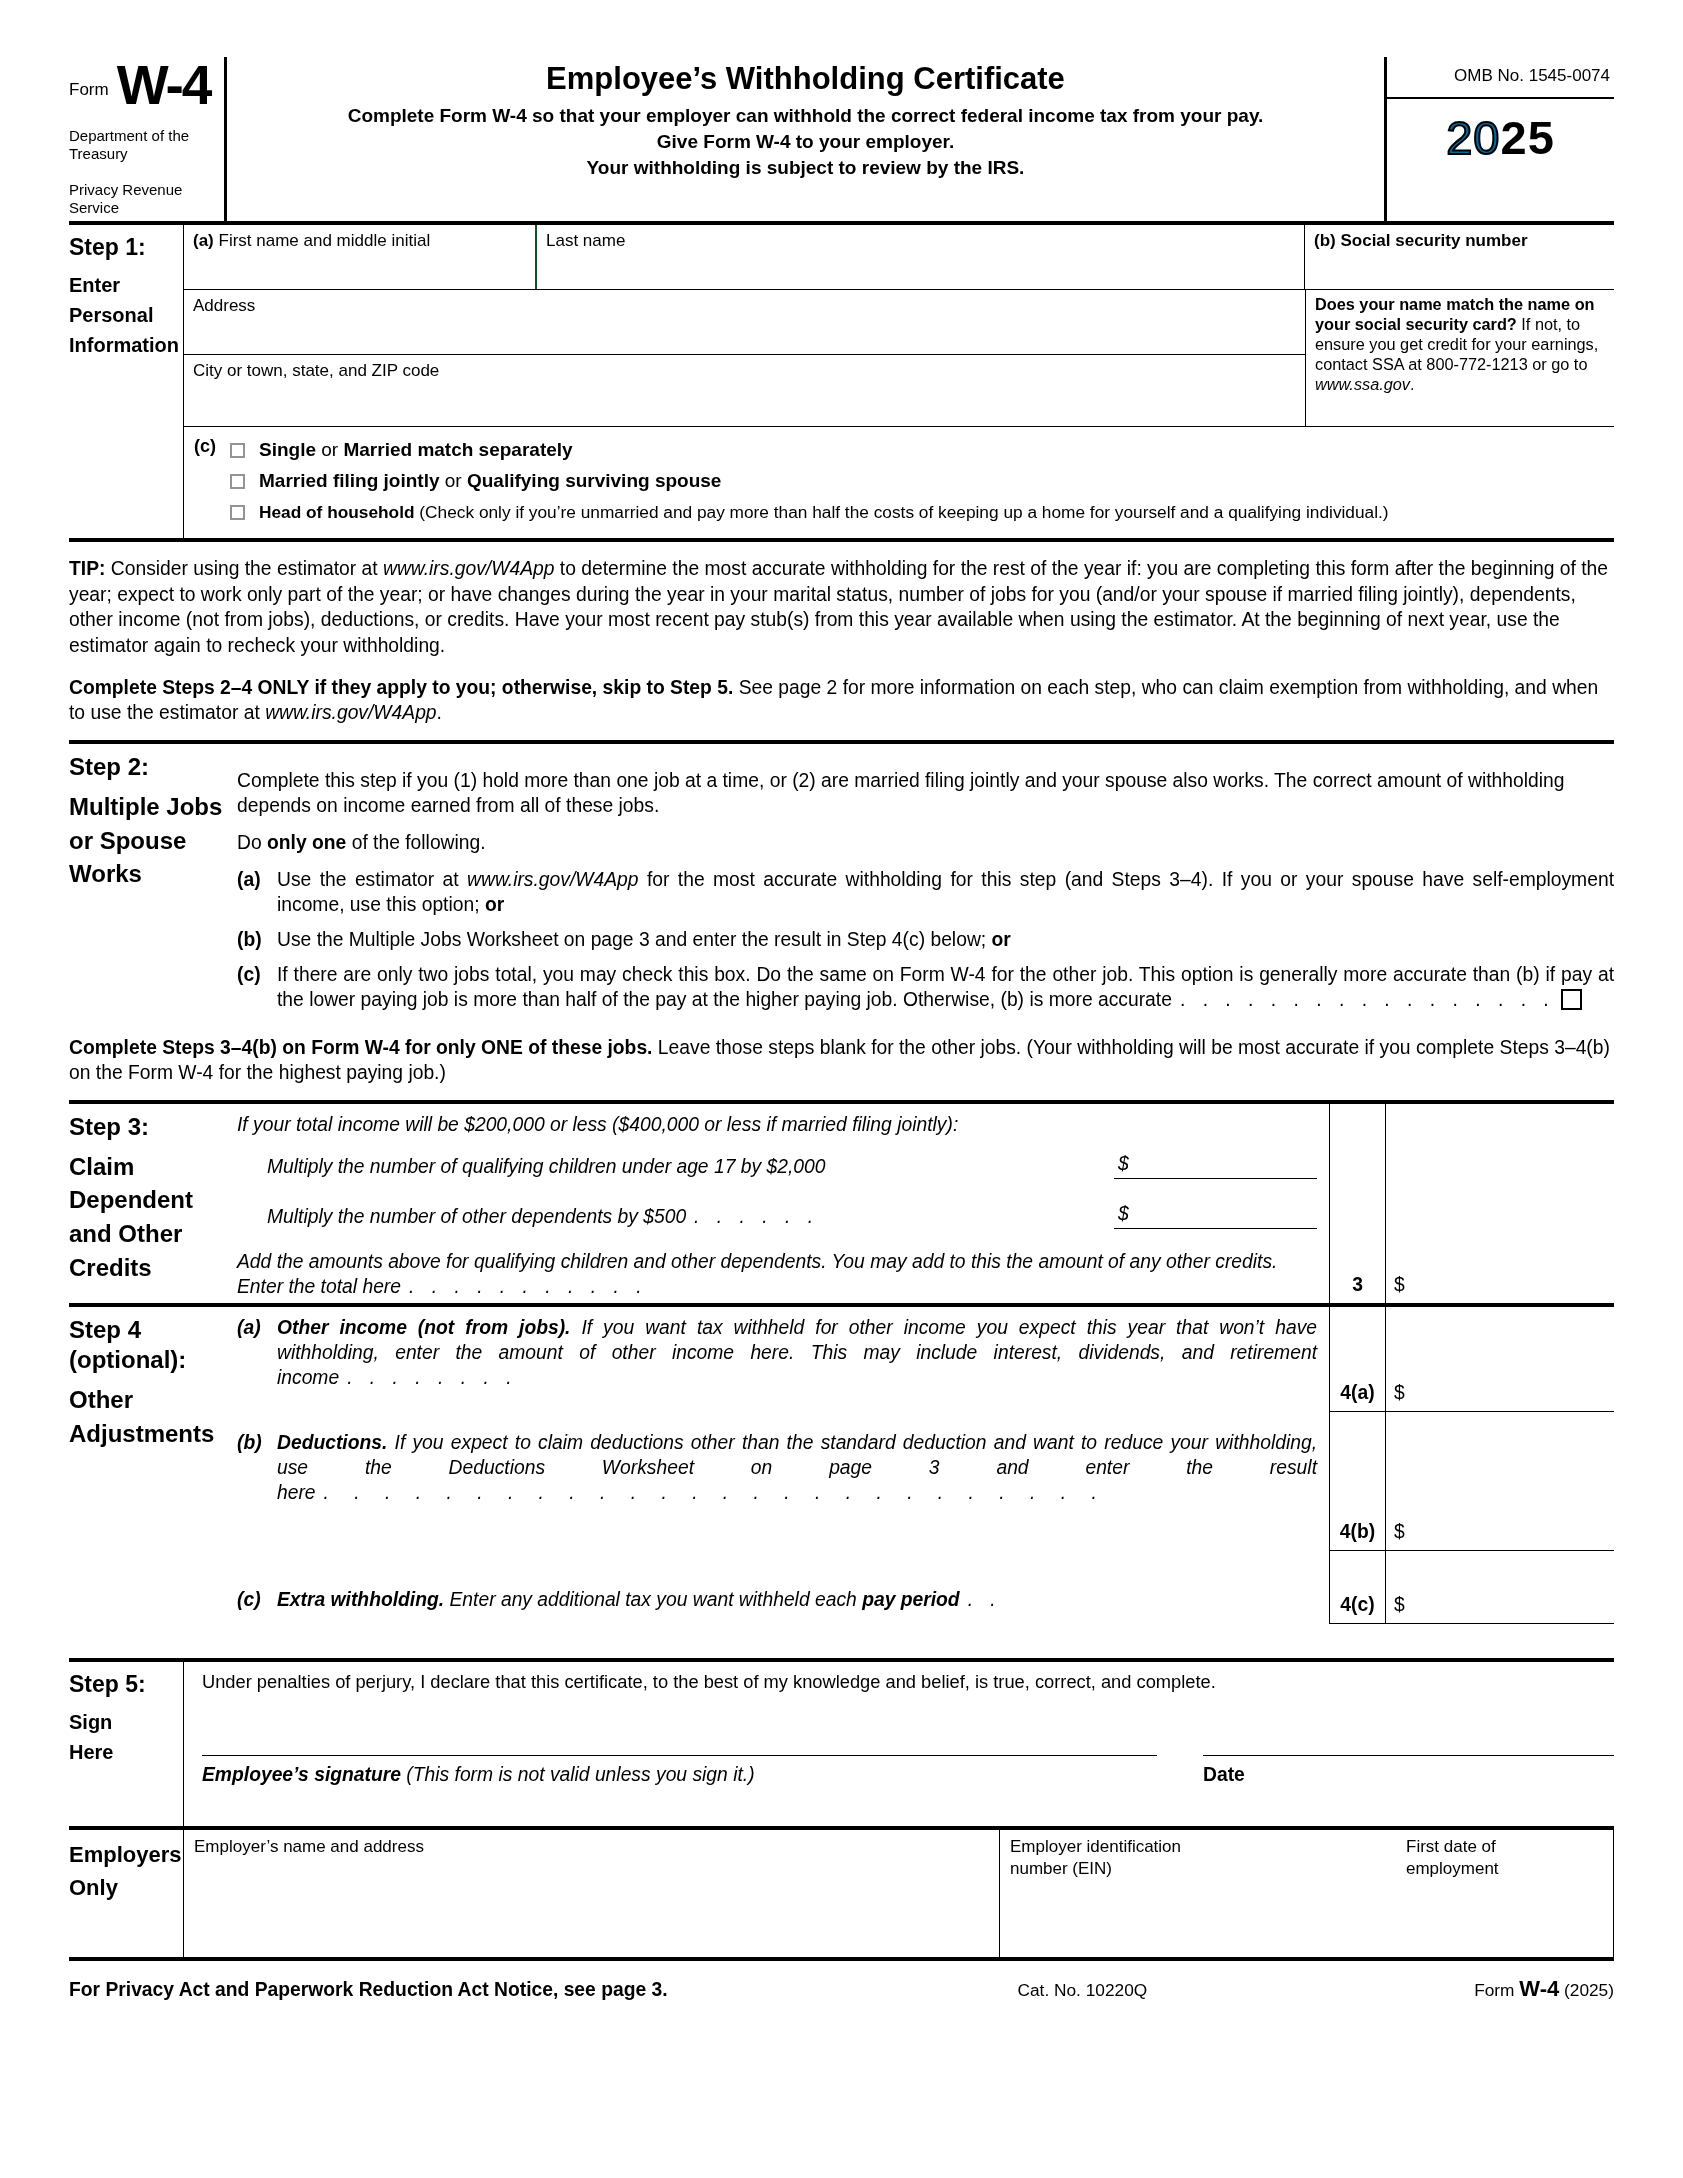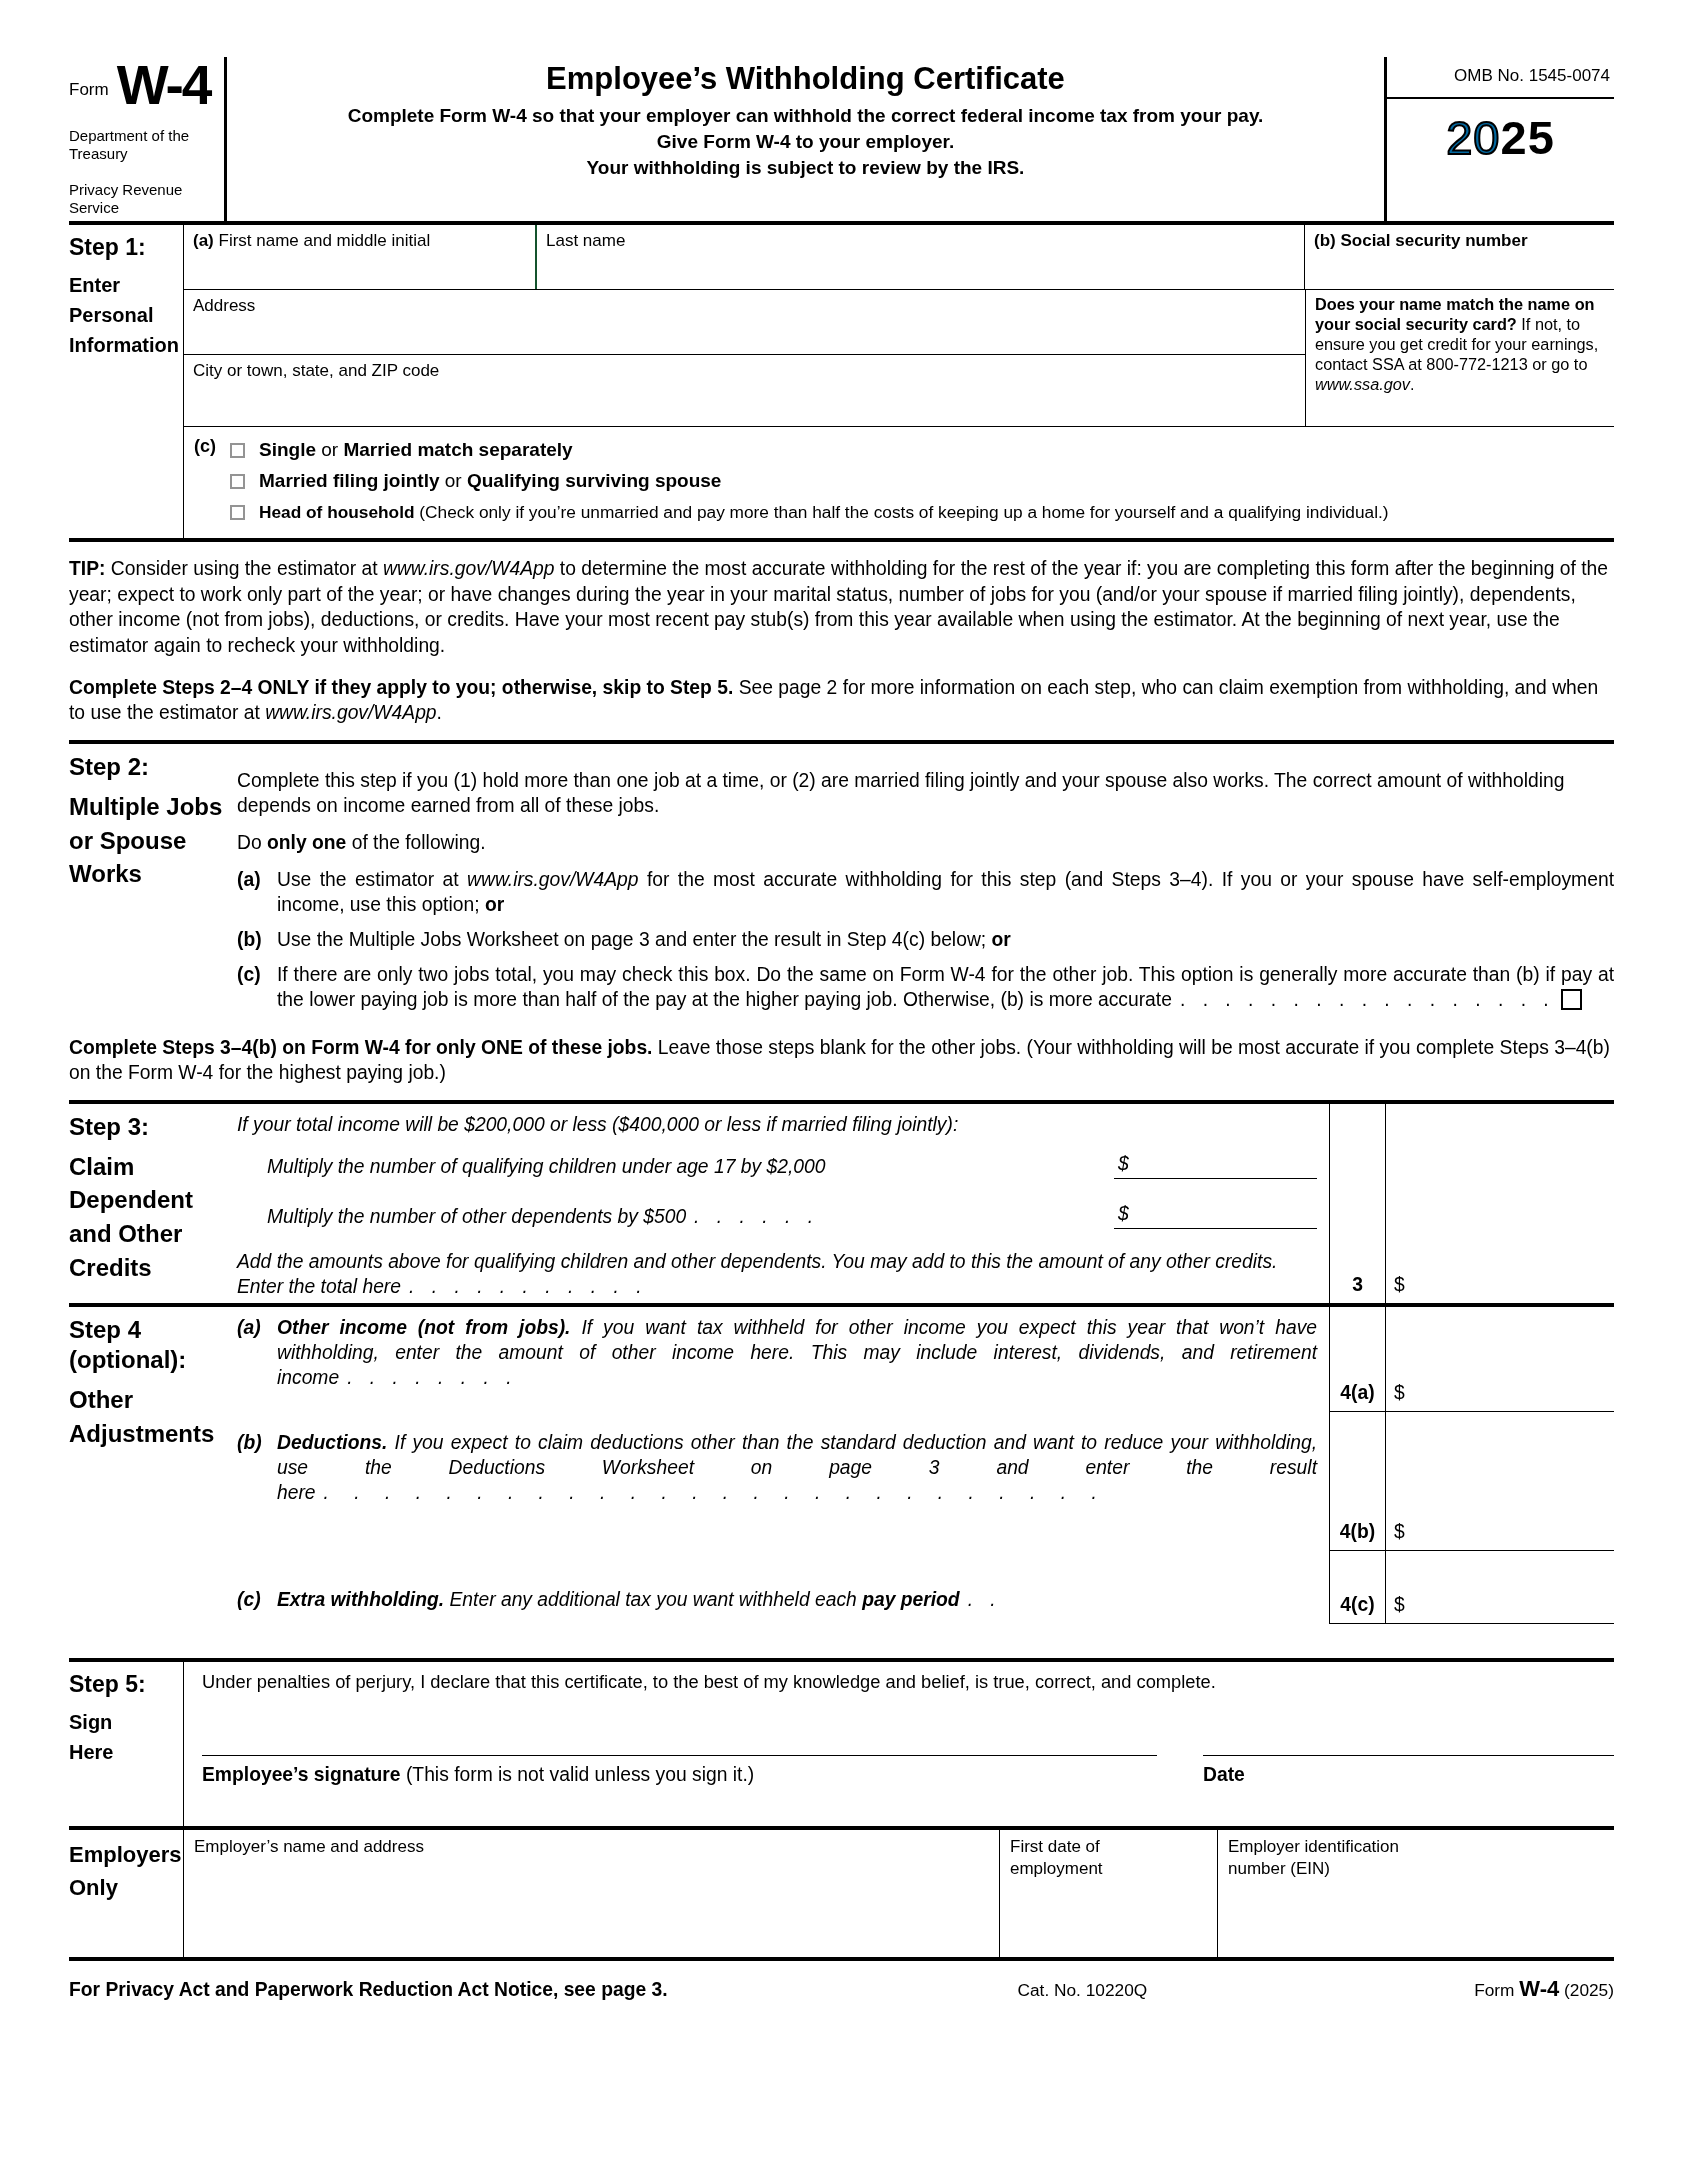--- a/index.html
+++ b/index.html
@@ -81,21 +81,21 @@
   .nr-dol{flex:0 0 228px; display:flex; align-items:flex-end; padding:0 8px 6px;}
   .nr-border .nr-num, .nr-border .nr-dol{border-bottom:1px solid #000;}
   .indent{padding-left:30px;}
   .amtline{display:inline-flex; border-bottom:1px solid #000; width:203px; padding:0 0 2px 4px; margin-left:10px;}
   .flexline{display:flex; align-items:flex-end;}
   .spacer{flex:1;}
 
   
   .s5-body{flex:1; border-left:1px solid #000; padding:8px 0 0 18px; display:flex; flex-direction:column;}
   .sigrow{display:flex; margin-top:61px;}
-  .sigline{flex:1; border-top:1px solid #000; padding-top:6px; margin-right:46px;}
+  .sigline{flex:1; border-top:1px solid #000; padding-top:6px; margin-right:46px;font-style:italic;}
   .dateline{flex:0 0 411px; border-top:1px solid #000; padding-top:6px; font-weight:bold;}
 
   
   .emp-body{flex:1; border-left:1px solid #000; display:flex;}
   .emp-cell{font-size:17px; padding:6px 10px; line-height:1.25;}
   .emp-name{flex:1; border-right:1px solid #000;}
   .emp-date{flex:0 0 218px; border-right:1px solid #000;}
   .emp-ein{flex:0 0 396px;}
   .emp-section{min-height:127px;}
   .s5-section{min-height:164px;}
@@ -341,24 +341,24 @@
 
   <div class="section emp-section">
     <div class="stepcol">
       <div class="step-title prelines" style="font-size:22px; line-height:1.5;">Employers
 Only</div>
     </div>
     <div class="emp-body">
       <div class="emp-cell emp-name">
         <span>Employer’s name and address</span>
       </div>
+      <div class="emp-cell emp-ein prelines"><span class="prelines">Employer identification
+number (EIN)</span></div>
       <div class="emp-cell emp-date prelines"><span class="prelines">First date of
 employment</span></div>
-      <div class="emp-cell emp-ein prelines"><span class="prelines">Employer identification
-number (EIN)</span></div>
     </div>
   </div>
   <div class="rule4"></div>
 
   <div class="footer">
     <div class="f-left">For Privacy Act and Paperwork Reduction Act Notice, see page 3.</div>
     <div class="f-cat">Cat. No. 10220Q</div>
     <div class="f-right">
       <span>Form</span>
       <span class="f-w4">W-4</span>

